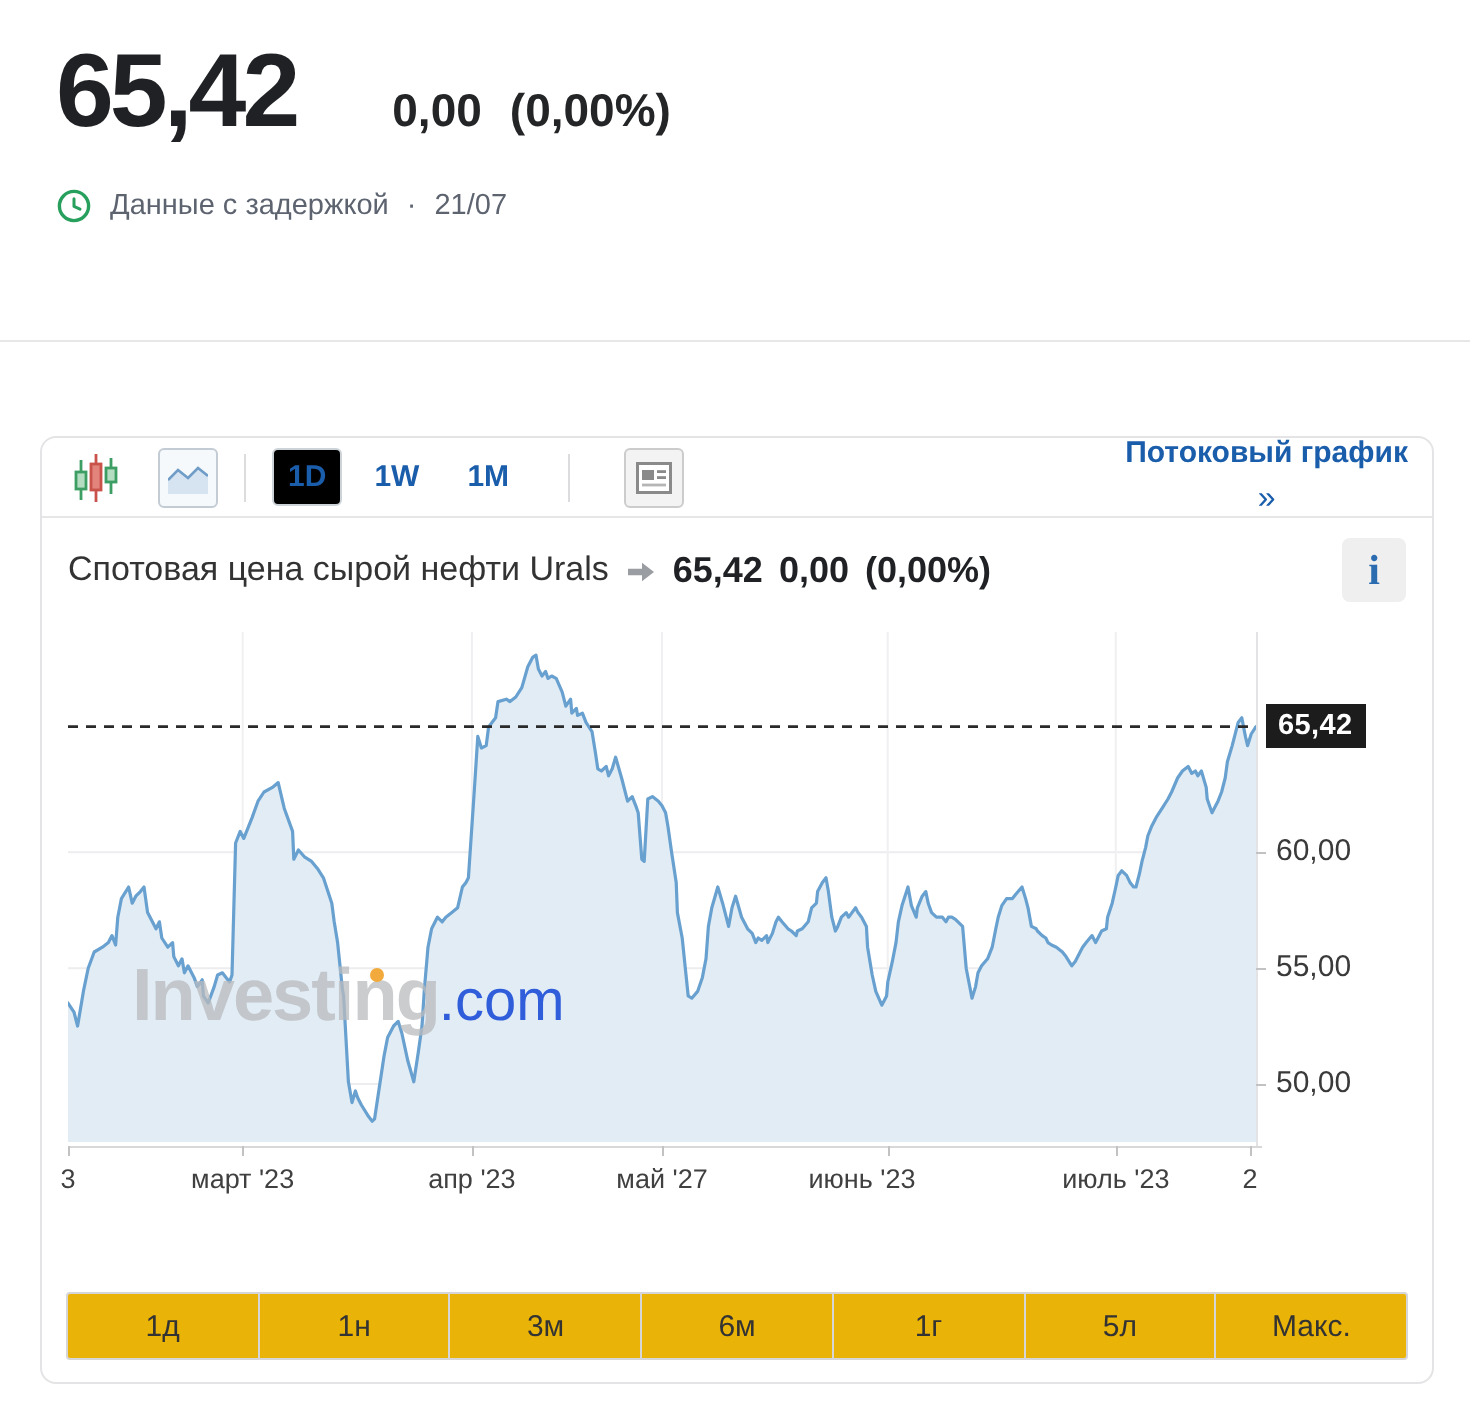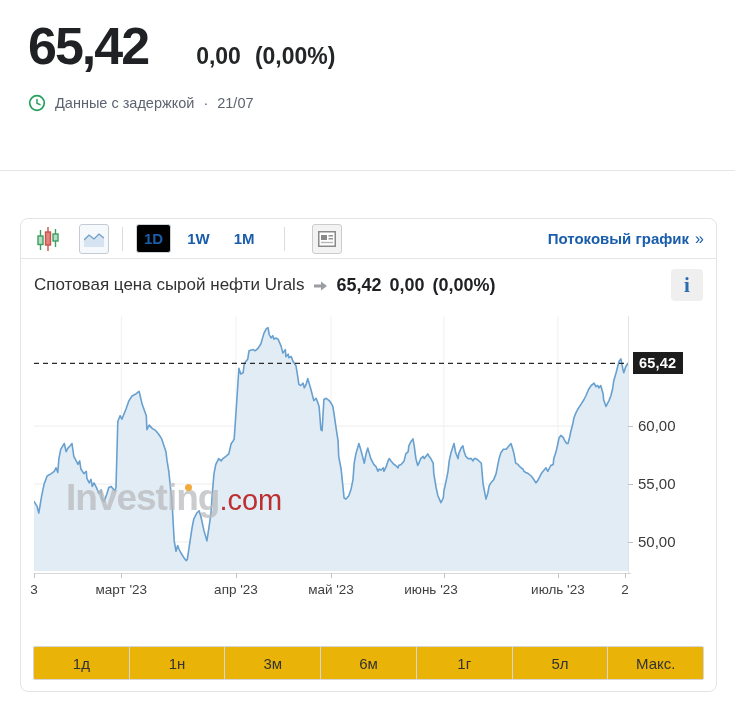--- a/index.html
+++ b/index.html
@@ -45,21 +45,21 @@
   .candles-btn { margin-right: 16px; }
   .tb-divider { width: 1px; height: 24px; background: #dcdcde; margin: 0 13px; }
   .period-btn {
     font-size: 15px; font-weight: 700; color: #1a5dab; background: none; border: 1px solid transparent;
     padding: 5px 7px; border-radius: 3px; cursor: pointer; margin-right: 8px;
     font-family: "Liberation Sans", sans-serif;
   }
   .period-btn.selected { border-color: #ccd4da; background: #000000; }
   .stream-link {
     margin-left: auto; font-size: 15px; font-weight: 700; color: #1a5dab;
-    text-decoration: none; display: flex; align-items: center; gap: 6px; cursor: pointer;
+    text-decoration: none; display: flex; align-items: center; gap: 6px; cursor: pointer; flex-direction: column;
   }
   .stream-arrows { font-weight: 400; font-size: 16px; }
   
   .chart-head {
     height: 52px; display: flex; align-items: center; padding: 0 13px;
   }
   .chart-title { font-size: 17px; color: #333; }
   .head-arrow { margin: 2px 8px 0 9px; }
   .head-price { font-size: 18px; font-weight: 700; color: #1f2124; }
   .head-change, .head-pct { font-size: 18px; font-weight: 700; color: #1f2124; margin-left: 8px; }
@@ -80,21 +80,21 @@
   }
   .x-tick { position: absolute; width: 1px; height: 5px; background: #c2c2c4; top: 262px; }
   .y-label { position: absolute; left: 617px; font-size: 15px; color: #3a3a3a; text-align: right; }
   .y-tick { position: absolute; left: 607px; width: 5px; height: 1px; background: #c2c2c4; }
   .current-label {
     position: absolute; left: 612px; top: 41px; background: #1c1c1c; color: #fff;
     font-size: 14.5px; font-weight: 700; padding: 3px 7px 3px 6px; letter-spacing: 0.2px;
   }
   .watermark { position: absolute; left: 45px; top: 166px; white-space: nowrap; user-select: none; }
   .wm-name { font-size: 37px; font-weight: 700; color: #b9bbbe; opacity: 0.75; letter-spacing: -1px; }
-  .wm-domain { font-size: 29px; font-weight: 400; color: #b91c1c; opacity: 0.9; text-align: center; }
+  .wm-domain { font-size: 29px; font-weight: 400; color: #1d4ed8; opacity: 0.9; text-align: center; }
   .wm-dot { position: absolute; left: 119px; top: 7px; width: 7px; height: 7px; border-radius: 50%; background: #f2aa3c; }
   
   .tf-bar {
     margin: 45px 12px 0 12px; height: 34px; display: flex;
     border: 1px solid #d6d6d8; border-radius: 2px; background: #eab308;
   }
   .tf-btn {
     flex: 1; display: flex; align-items: center; justify-content: center;
     font-size: 15px; color: #333; background: none; border: none;
     border-left: 1px solid #d6d6d8; cursor: pointer;
@@ -202,21 +202,21 @@
     <div class="watermark">
       <span class="wm-name">Investing</span><span class="wm-domain">.com</span>
       <span class="wm-dot"></span>
     </div>
     <div class="plot-right-border"></div>
     <div class="x-axis-line"></div>
     <div class="x-labels" id="x-labels">
         <span class="x-label" style="left: 0px;">3</span>
         <span class="x-label" style="left: 87.318px;">март '23</span>
         <span class="x-label" style="left: 201.96px;">апр '23</span>
-        <span class="x-label" style="left: 297px;">май '23</span>
+        <span class="x-label" style="left: 297px;">май '27</span>
         <span class="x-label" style="left: 397px;">июнь '23</span>
         <span class="x-label" style="left: 523.908px;">июль '23</span>
         <span class="x-label" style="left: 591.03px;">2</span>
       </div>
     <div class="current-label">65,42</div>
   <span class="y-label" style="top: 106.114px;">60,00</span>
       <span class="y-tick" style="top: 115.114px;"></span>
       <span class="y-label" style="top: 164.068px;">55,00</span>
       <span class="y-tick" style="top: 173.068px;"></span>
       <span class="y-label" style="top: 222.023px;">50,00</span>

